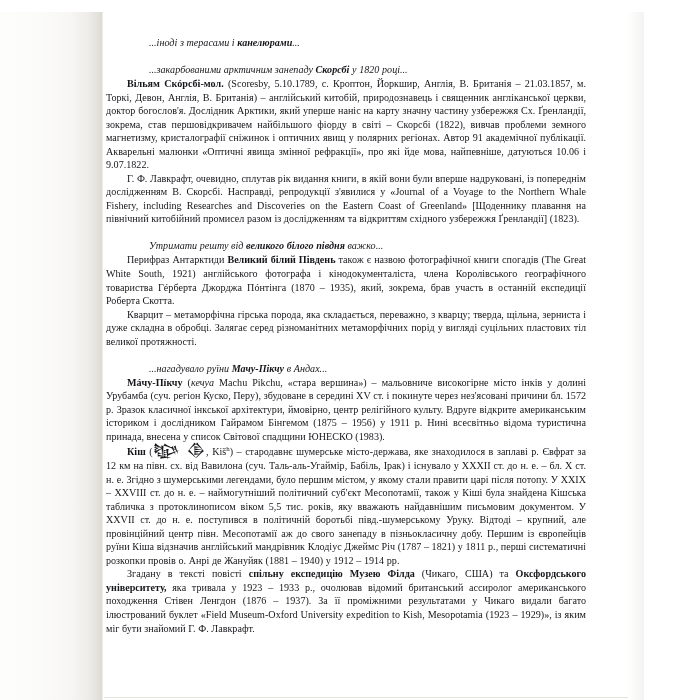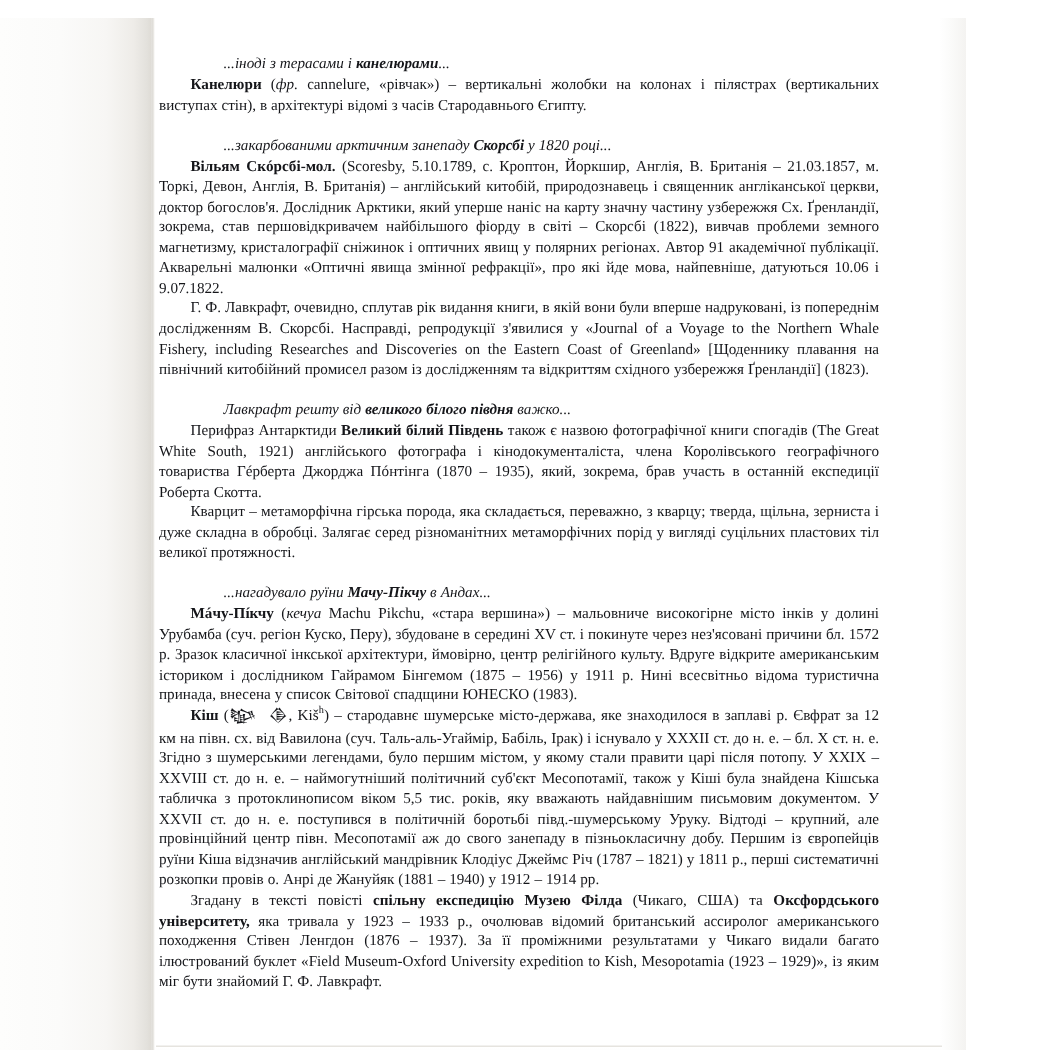--- a/index.html
+++ b/index.html
@@ -109,22 +109,22 @@
   }
 
   p.spacer-before {
     margin-top: 13.4px;
   }
 
   b { font-weight: bold; }
   i { font-style: italic; }
 
   .cuneiform {
-    font-family: Liberation Mono, monospace;
-    font-size: 10px;
+    font-family: Liberation Sans, sans-serif;
+    font-size: 15px;
     letter-spacing: 0.5px;
   }
   sup {
     font-size: 0.68em;
     vertical-align: super;
     line-height: 0;
   }
 </style>
 </head>
 <body>
@@ -132,29 +132,28 @@
 <div class="page">
 
   <div class="gutter-left"></div>
   <div class="gutter-left-edge"></div>
   <div class="gutter-right"></div>
 
   <div class="text-column">
 
     <p class="lemma"><span>...іноді з терасами і </span><b>канелюрами</b><span>...</span></p>
 
-    <p class="body"><b>Канелюри</b><span> (</span><i>фр.</i><span> cannelure, «рівчак») – вертикальні жолобки на колонах і пілястрах (вертикальних виступах стін), в архітектурі відомі з часів Стародавнього Єгипту.</span></p>
 
     <p class="lemma spacer-before"><span>...закарбованими арктичним занепаду </span><b>Скорсбі</b><span> у 1820 році...</span></p>
 
     <p class="body"><b>Вільям Скóрсбі-мол.</b><span> (Scoresby, 5.10.1789, с. Кроптон, Йоркшир, Англія, В. Британія – 21.03.1857, м. Торкі, Девон, Англія, В. Британія) – англійський китобій, природознавець і священник англіканської церкви, доктор богослов'я. Дослідник Арктики, який уперше наніс на карту значну частину узбережжя Сх. Ґренландії, зокрема, став першовідкривачем найбільшого фіорду в світі – Скорсбі (1822), вивчав проблеми земного магнетизму, кристалографії сніжинок і оптичних явищ у полярних регіонах. Автор 91 академічної публікації. Акварельні малюнки «Оптичні явища змінної рефракції», про які йде мова, найпевніше, датуються 10.06 і 9.07.1822.</span></p>
 
     <p class="body">Г. Ф. Лавкрафт, очевидно, сплутав рік видання книги, в якій вони були вперше надруковані, із попереднім дослідженням В. Скорсбі. Насправді, репродукції з'явилися у «Journal of a Voyage to the Northern Whale Fishery, including Researches and Discoveries on the Eastern Coast of Greenland» [Щоденнику плавання на північний китобійний промисел разом із дослідженням та відкриттям східного узбережжя Ґренландії] (1823).</p>
 
-    <p class="lemma spacer-before"><span>Лавкрафт решту від </span><b>великого білого півдня</b><span> важко...</span></p>
+    <p class="lemma spacer-before"><span>Утримати решту від </span><b>великого білого півдня</b><span> важко...</span></p>
 
     <p class="body"><span>Перифраз Антарктиди </span><b>Великий білий Південь</b><span> також є назвою фотографічної книги спогадів (The Great White South, 1921) англійського фотографа і кінодокументаліста, члена Королівського географічного товариства Гéрберта Джорджа Пóнтінга (1870 – 1935), який, зокрема, брав участь в останній експедиції Роберта Скотта.</span></p>
 
 
     <p class="body"><span>Кварцит</span><span> – метаморфічна гірська порода, яка складається, переважно, з кварцу; тверда, щільна, зерниста і дуже складна в обробці. Залягає серед різноманітних метаморфічних порід у вигляді суцільних пластових тіл великої протяжності.</span></p>
 
     <p class="lemma spacer-before"><span>...нагадувало руїни </span><b>Мачу-Пікчу</b><span> в Андах...</span></p>
 
     <p class="body"><b>Мáчу-Пíкчу</b><span> (</span><i>кечуа</i><span> Machu Pikchu, «стара вершина») – мальовниче високогірне місто інків у долині Урубамба (суч. регіон Куско, Перу), збудоване в середині XV ст. і покинуте через нез'ясовані причини бл. 1572 р. Зразок класичної інкської архітектури, ймовірно, центр релігійного культу. Вдруге відкрите американським істориком і дослідником Гайрамом Бінгемом (1875 – 1956) у 1911 р. Нині всесвітньо відома туристична принада, внесена у список Світової спадщини ЮНЕСКО (1983).</span></p>
 

